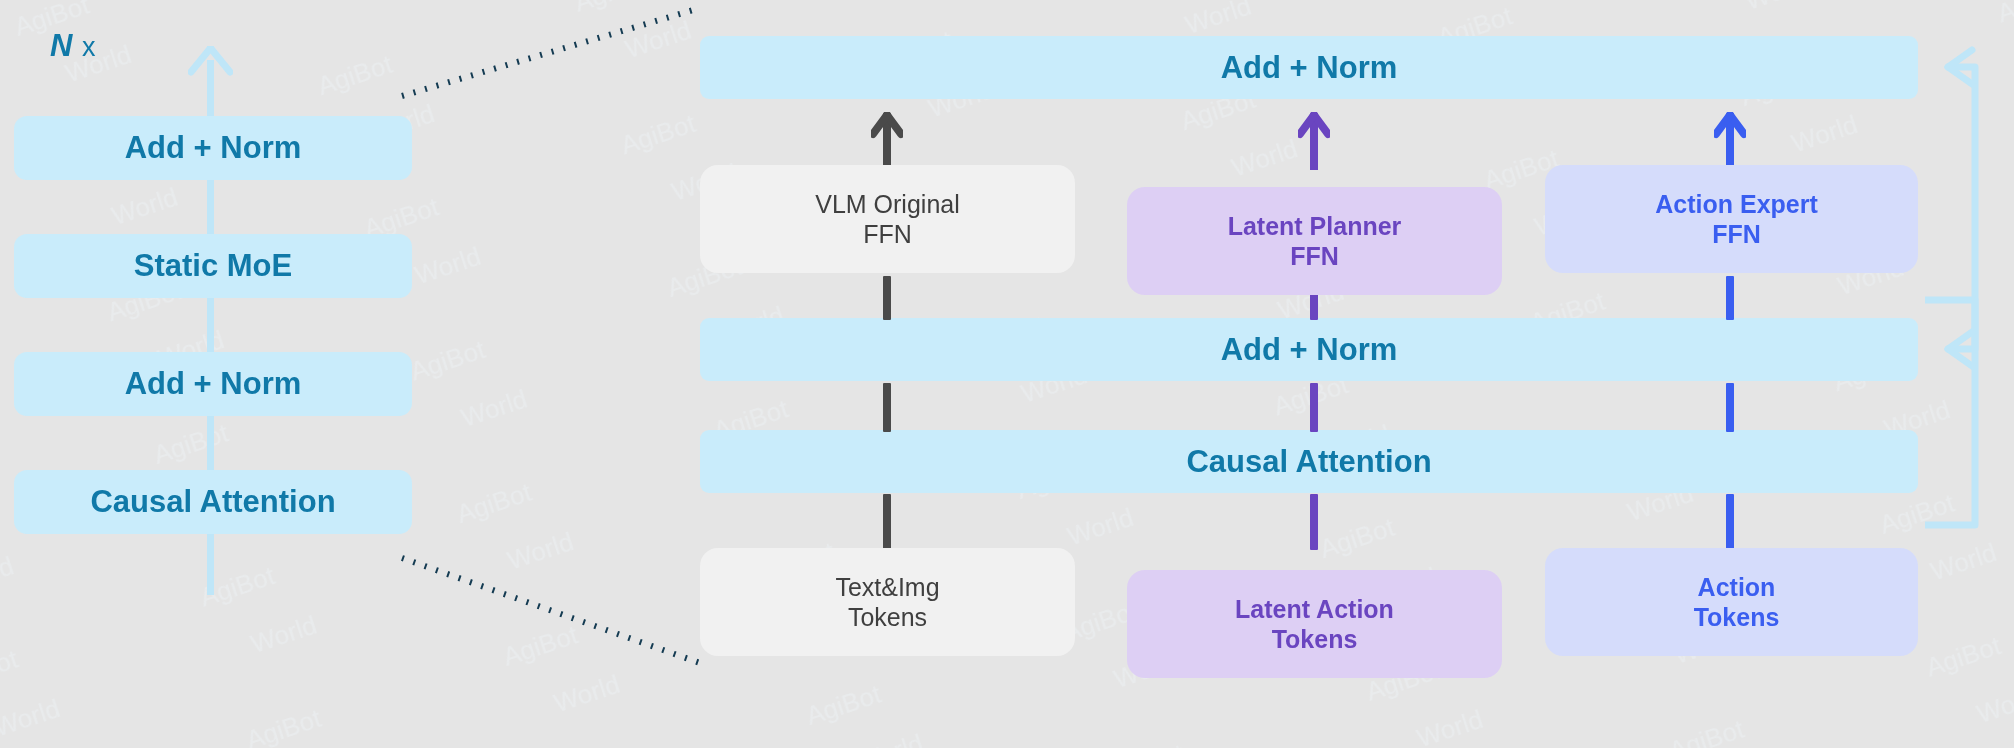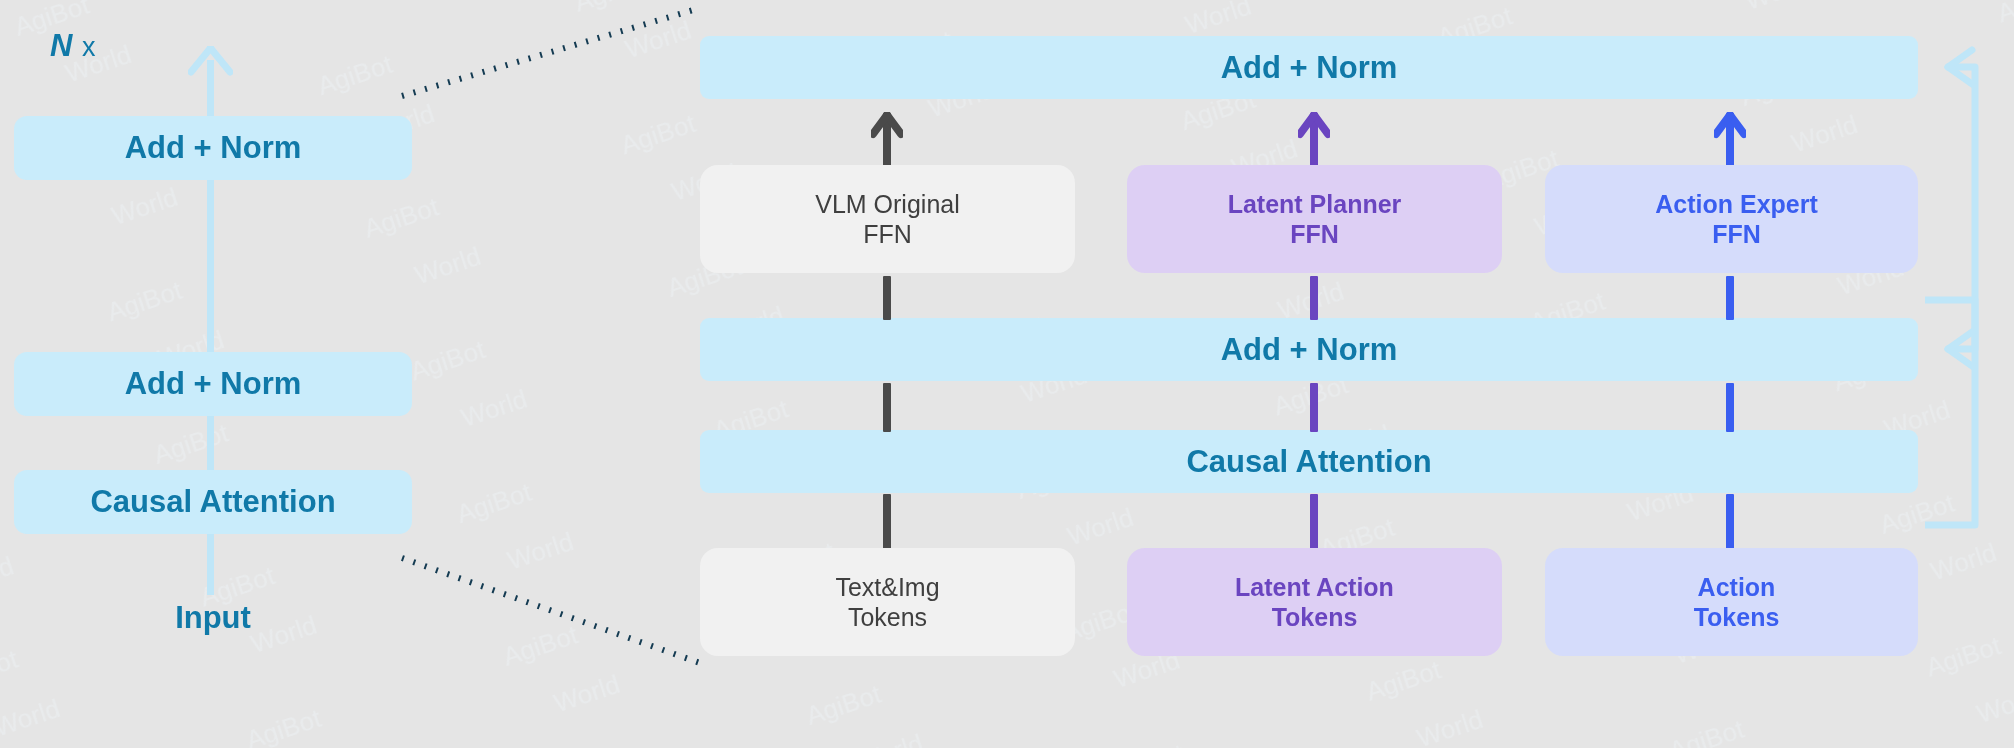--- a/index.html
+++ b/index.html
@@ -103,21 +103,21 @@
     font-weight: normal;
     text-align: center;
   }
   .col-box.strong { font-weight: bold; }
 
   
   .c1 { left: 700px; width: 375px; }
   .gray  { background: #f1f1f1; color: #3f3f3f; }
   
   .c2 { left: 1127px; width: 375px; }
-  .purple{ background: #ddcff4; color: #6a45c0; }
+  .purple{ background: #ddcff4; color: #6a45c0; margin-top: 22px; }
   
   .c3 { left: 1545px; width: 373px; }
   .blue  { background: #d5dcfb; color: #3a5ef0; padding-left: 10px; }
 
   #ffn-vlm    { top: 165px; }
   #ffn-latent { top: 165px; }
   #ffn-action { top: 165px; }
   #tok-text   { top: 548px; }
   #tok-latent { top: 548px; }
   #tok-action { top: 548px; }
@@ -175,24 +175,24 @@
   <div class="lp-spine" id="lp-spine-main"></div>
 
   <svg id="lp-arrowhead" viewBox="0 0 45 34">
     <path d="M22.5 2 L42 26" stroke="#bfe6f8" stroke-width="7" stroke-linecap="round" fill="none"></path>
     <path d="M22.5 2 L3 26" stroke="#bfe6f8" stroke-width="7" stroke-linecap="round" fill="none"></path>
   </svg>
 
   <div id="nx-label"><span class="n">N</span>&nbsp;<span class="x">x</span></div>
 
   <div class="box lp-box" id="lp-addnorm-top">Add + Norm</div>
+  <div class="box lp-box" id="lp-staticmoe">Static MoE</div>
   <div class="box lp-box" id="lp-addnorm-bot">Add + Norm</div>
   <div class="box lp-box" id="lp-causal">Causal Attention</div>
 
-  <div id="input-label">Input</div>
 
   <svg class="dotted" style="left:390px; top:0px; width:320px; height:110px;" viewBox="0 0 320 110">
     <line x1="12" y1="96" x2="310" y2="8" stroke="#143b52" stroke-width="6" stroke-dasharray="2 10" stroke-linecap="butt"></line>
   </svg>
 
   <svg class="dotted" style="left:390px; top:548px; width:320px; height:125px;" viewBox="0 0 320 125">
     <line x1="12" y1="10" x2="310" y2="115" stroke="#143b52" stroke-width="6" stroke-dasharray="2 10" stroke-linecap="butt"></line>
   </svg>
 
   <svg id="residual-svg" viewBox="0 0 2014 748">

